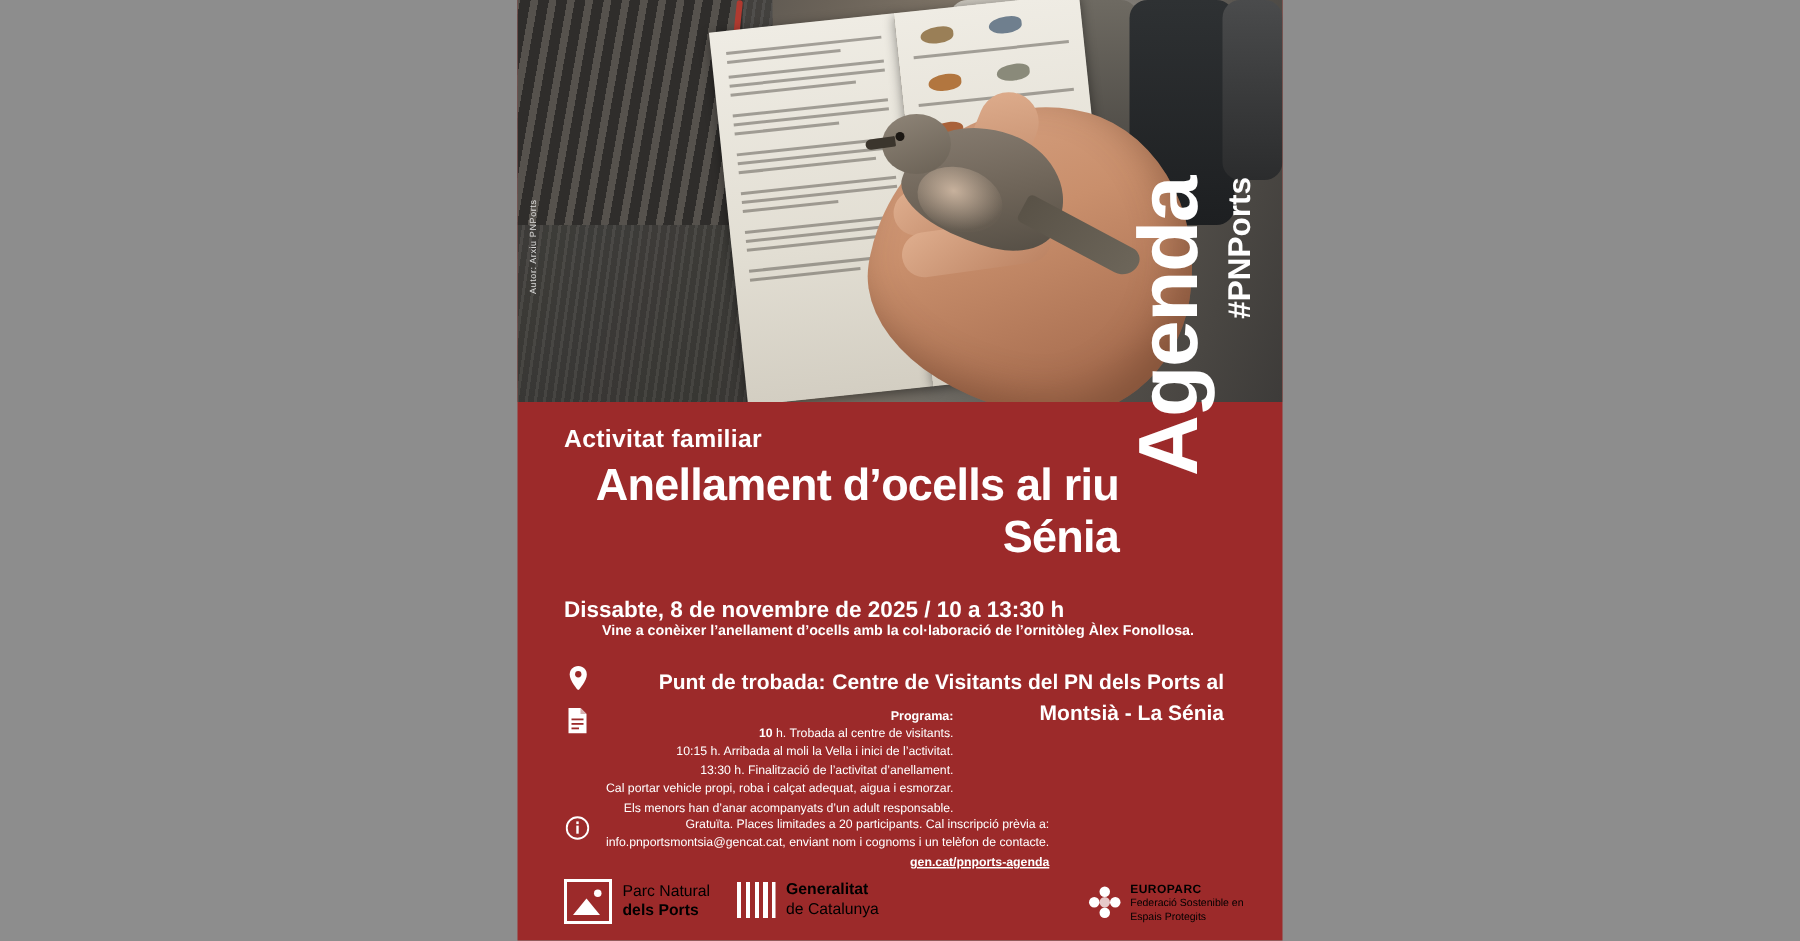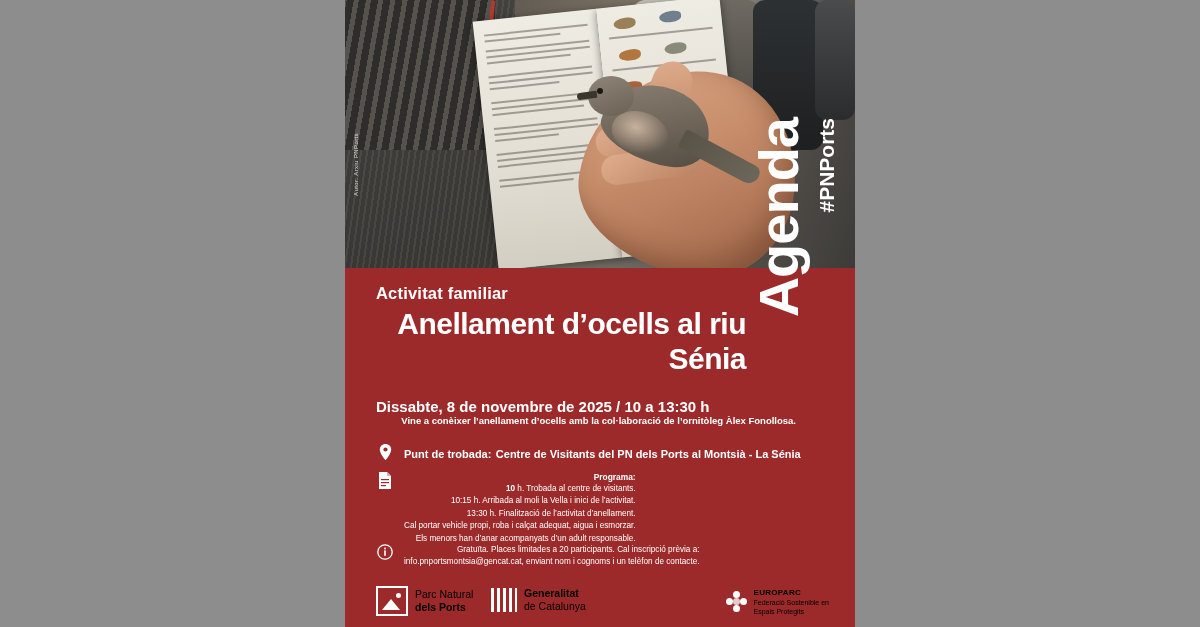--- a/index.html
+++ b/index.html
@@ -277,21 +277,21 @@
   }
   .block .body { padding-top: 1px; }
   .b-meeting { top: 175px; }
   .b-program { top: 203px; }
   .b-info    { top: 275px; }
   .line {
     font-size: 8.2px;
     line-height: 1.52;
     color: #fff;
   }
-  .line.meeting { font-size: 11px; font-weight: bold; }
+  .line.meeting { font-size: 14px; font-weight: bold; }
   .prog-head { font-size: 8.4px; font-weight: bold; margin-bottom: 1px; }
   .link { font-weight: bold; text-decoration: underline; }
   
   .footer {
     position: absolute;
     left: 0;
     top: 580px;
     width: 510px;
     height: 47px;
   }
@@ -493,20 +493,21 @@
         <div class="icon">
           <svg width="16" height="16" viewBox="0 0 16 16">
             <circle cx="8" cy="8" r="7.2" fill="none" stroke="#ffffff" stroke-width="1.3"></circle>
             <rect x="7.2" y="6.4" width="1.6" height="5.4" fill="#ffffff"></rect>
             <rect x="7.2" y="3.6" width="1.6" height="1.8" fill="#ffffff"></rect>
           </svg>
         </div>
         <div class="body">
           <div class="line">Gratuïta. Places limitades a 20 participants. Cal inscripció prèvia a:</div>
           <div class="line">info.pnportsmontsia@gencat.cat, enviant nom i cognoms i un telèfon de contacte.</div>
+          <div class="line link">gen.cat/pnports-agenda</div>
         </div>
       </div>
 
     </div>
 
     <div class="footer">
 
       <div class="logo-pn">
         <div class="pn-mark"></div>
         <div class="pn-text">

